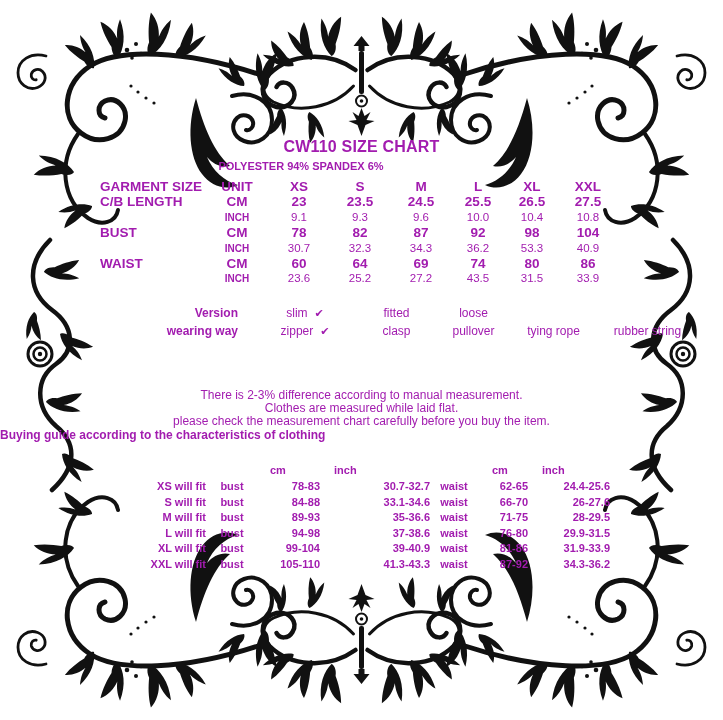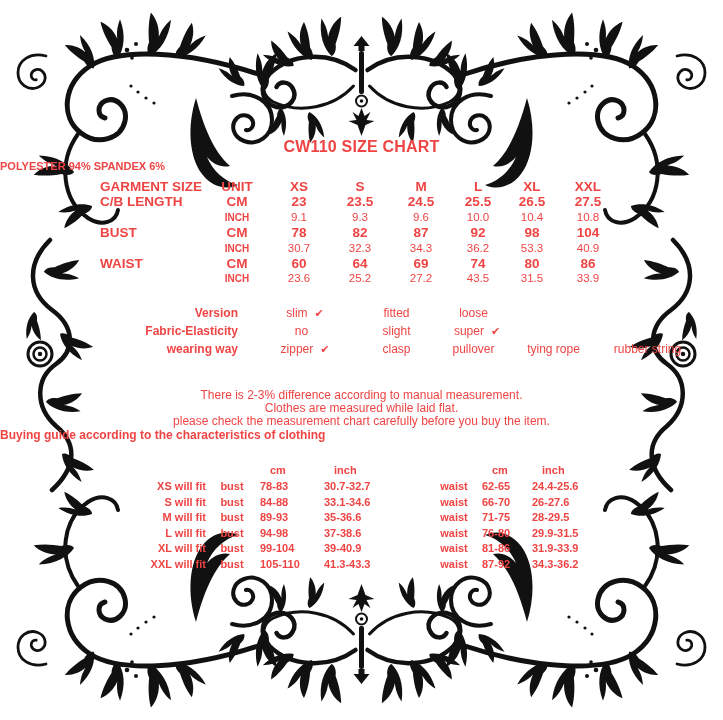--- a/index.html
+++ b/index.html
@@ -1,25 +1,25 @@
 <!DOCTYPE html>
 <html><head>
 <meta charset="utf-8">
 <style>
   * { margin:0; padding:0; box-sizing:border-box; }
   html,body { background:#fff; }
   .page {
     position:relative; width:723px; height:720px; background:#fff;
-    font-family:"Liberation Sans","DejaVu Sans",sans-serif; color:#ef4444; overflow:hidden;
+    font-family:"Liberation Sans","DejaVu Sans",sans-serif; color:#a21caf; overflow:hidden;
   }
   .frame-svg { position:absolute; left:0; top:0; }
 
   .title { position:absolute; top:138px; left:0; width:723px; text-align:center;
            font-size:16px; font-weight:bold; letter-spacing:.2px; }
-  .subtitle { position:absolute; top:160px; left:0; width:602px; 
+  .subtitle { position:absolute; top:160px; left:0; width:602px; text-align:center;
               font-size:11px; font-weight:bold; }
 
   
   .size-table { position:absolute; top:179px; left:100px; }
   .st-row { display:grid; grid-template-columns:105px 64px 60px 62px 60px 54px 54px 58px;
             height:15.4px; line-height:15.4px; }
   .st-row .c { text-align:center; }
   .st-row .lab { text-align:left; }
   .st-bold { font-size:13.5px; font-weight:bold; }
   .st-inch { font-size:11.5px; }
@@ -39,21 +39,21 @@
   .bg-heading { position:absolute; top:428px; left:0; width:723px; text-align:left;
                 font-size:12px; font-weight:bold; }
 
   
   .guide { position:absolute; top:461px; left:140px; font-size:11px; font-weight:bold; }
   .bg-row { display:grid; grid-template-columns:68px 48px 64px 110px 48px 50px 82px;
             height:15.6px; line-height:15.6px; }
   .bg-row.head { height:18px; line-height:18px; }
   .cell-size { text-align:right; padding-right:2px; }
   .cell-part { text-align:center; }
-  .cell-val { text-align:left; padding-left:4px; }
+  .cell-val { text-align:right; padding-left:4px; }
   .cell-h { text-align:left; padding-left:14px; }
 </style>
 </head>
 <body>
 
 <div class="page">
 
   <svg class="frame-svg" width="723" height="720" viewBox="0 0 723 720">
     <defs>
       <path id="lf" fill="#111" d="M0,0 C8,-2 17,-9 22,-22 C16,-19 13,-16 10,-12 C12,-18 12,-25 9,-31 C5,-24 3,-16 2,-10 C-2,-5 -1,-1 0,0 Z"></path>
@@ -217,26 +217,20 @@
   </div>
 
   <div class="chars">
     <div class="ch-row">
       <div class="ch-label">Version</div>
       <div class="ch-opt"><span>slim</span><span class="chk">✔</span></div>
       <div class="ch-opt"><span>fitted</span><span class="chk"></span></div>
       <div class="ch-opt"><span>loose</span><span class="chk"></span></div>
     </div>
     <div class="ch-row">
-      <div class="ch-label">Fabric-Elasticity</div>
-      <div class="ch-opt"><span>no</span><span class="chk"></span></div>
-      <div class="ch-opt"><span>slight</span><span class="chk"></span></div>
-      <div class="ch-opt"><span>super</span><span class="chk">✔</span></div>
-    </div>
-    <div class="ch-row">
       <div class="ch-label">wearing way</div>
       <div class="ch-opt"><span>zipper</span><span class="chk">✔</span></div>
       <div class="ch-opt"><span>clasp</span><span class="chk"></span></div>
       <div class="ch-opt"><span>pullover</span><span class="chk"></span></div>
       <div class="ch-opt"><span>tying rope</span><span class="chk"></span></div>
       <div class="ch-opt"><span>rubber string</span><span class="chk"></span></div>
     </div>
   </div>
 
   <div class="notes">

